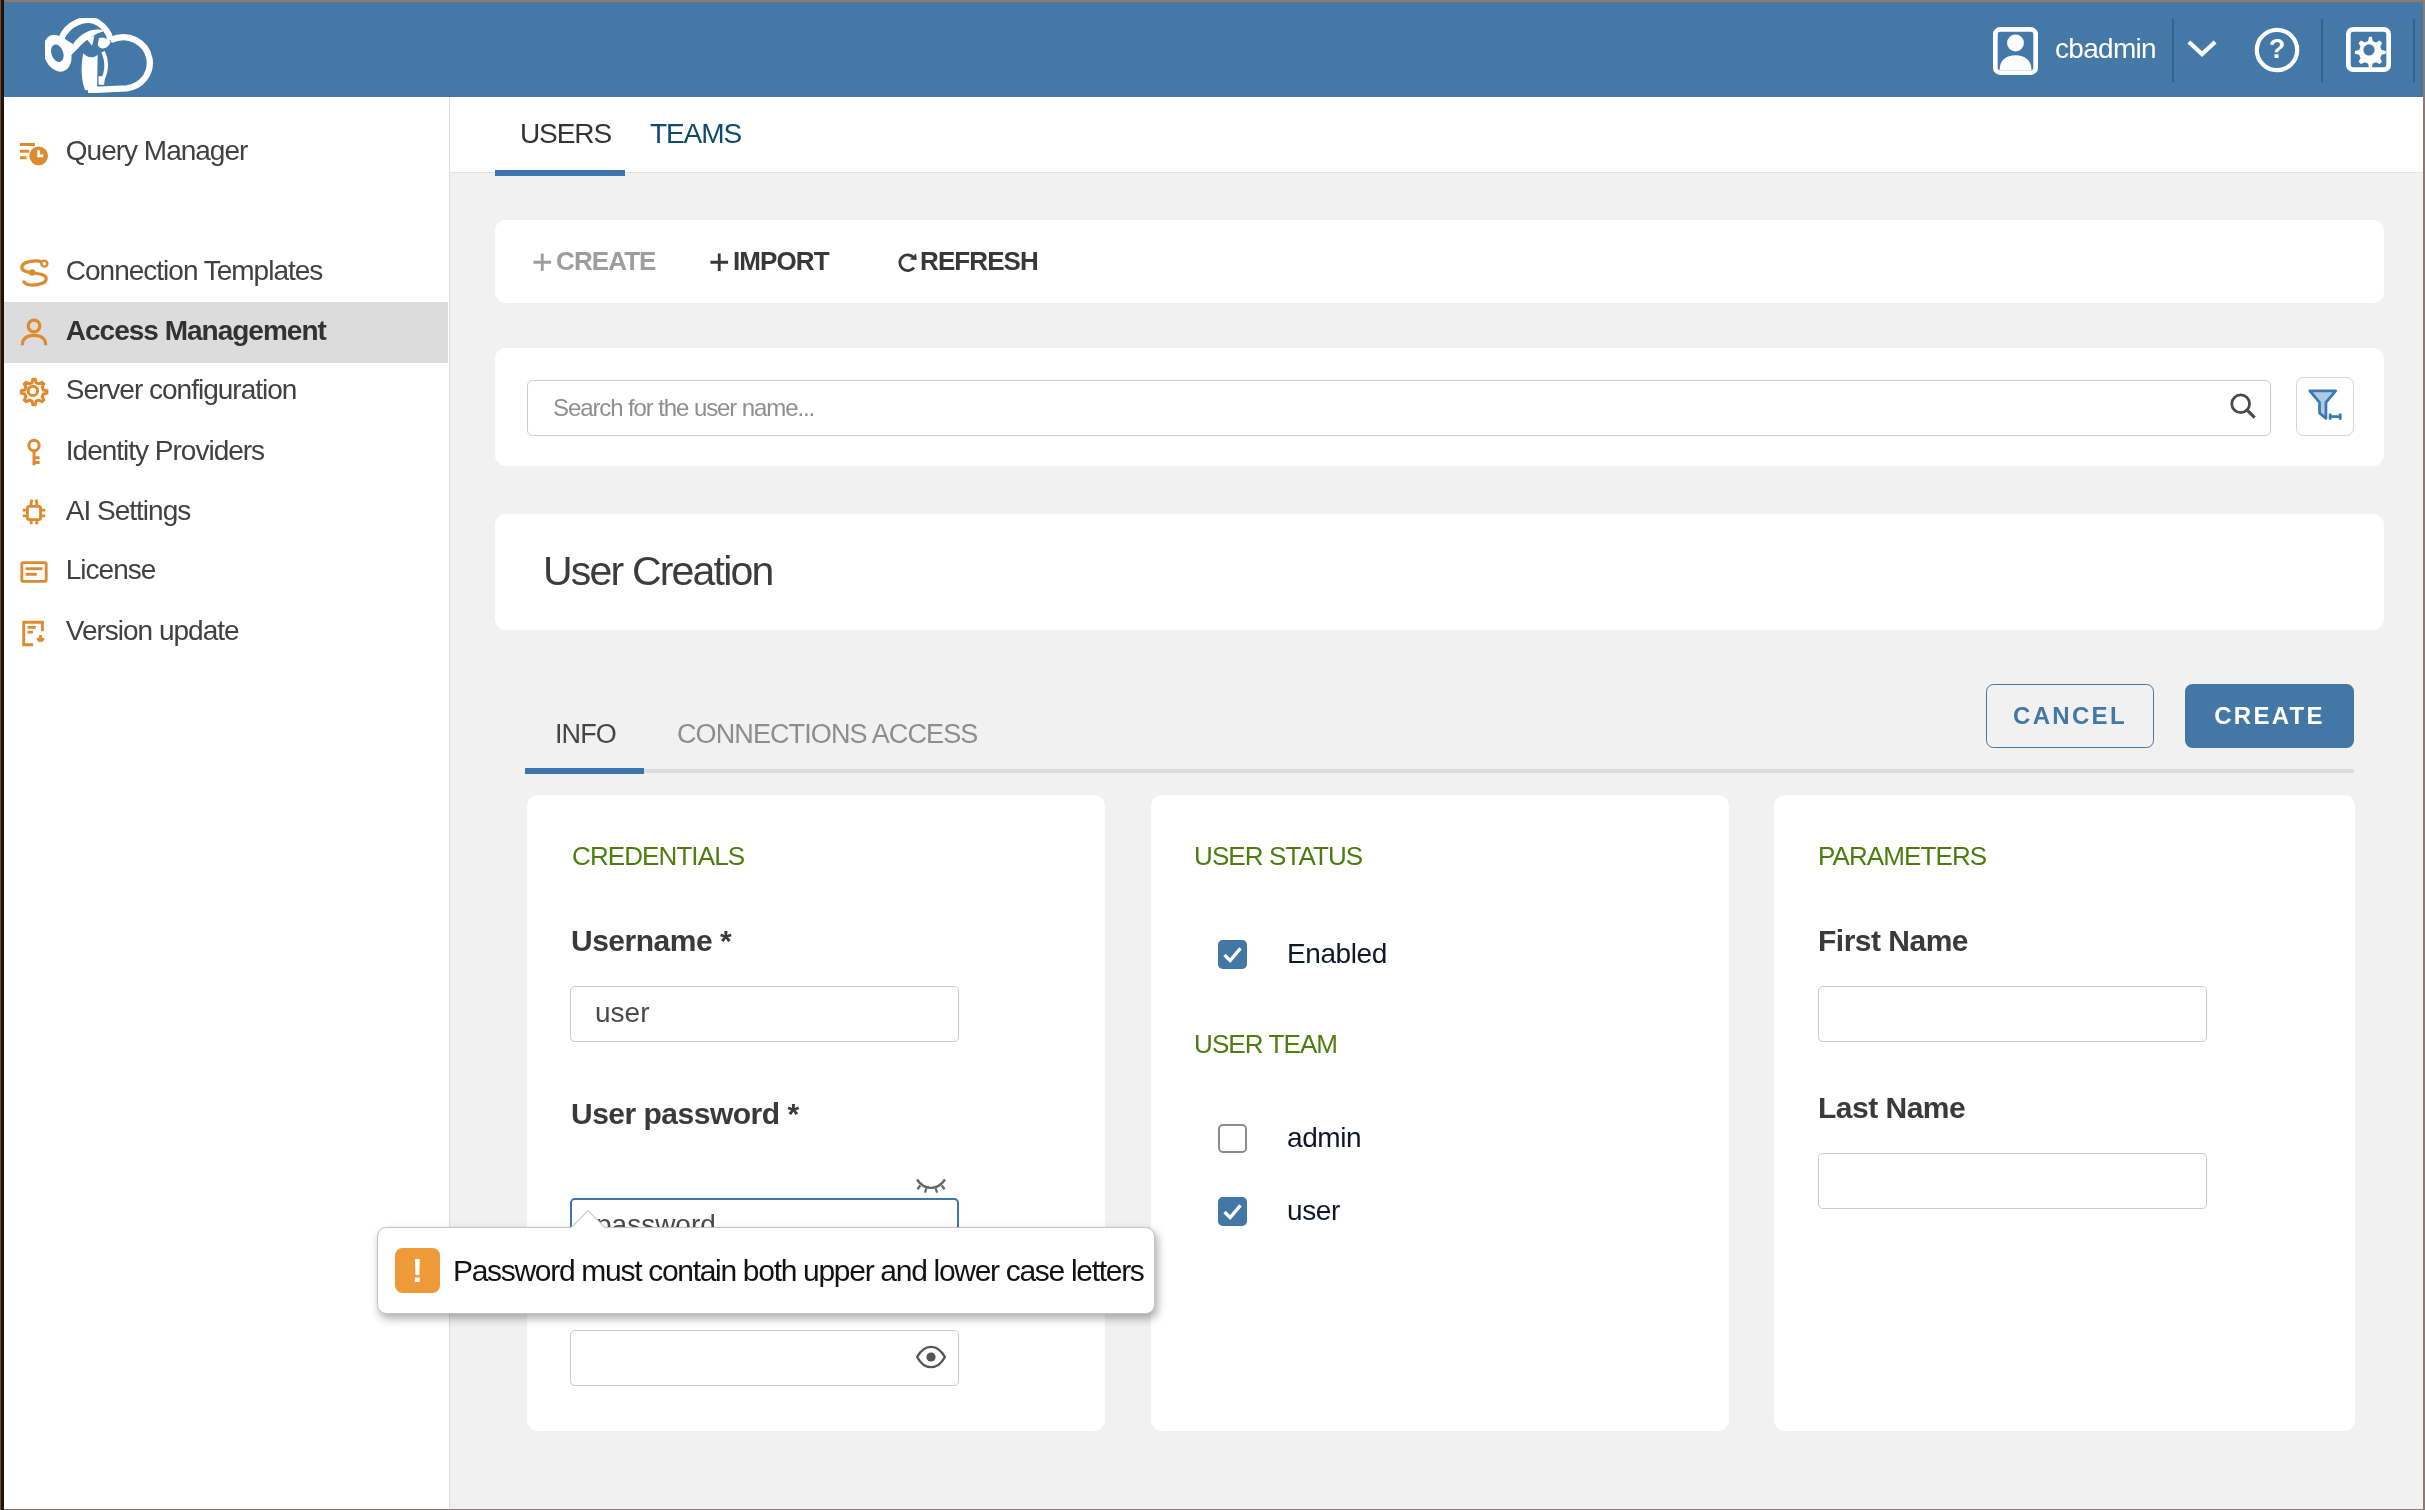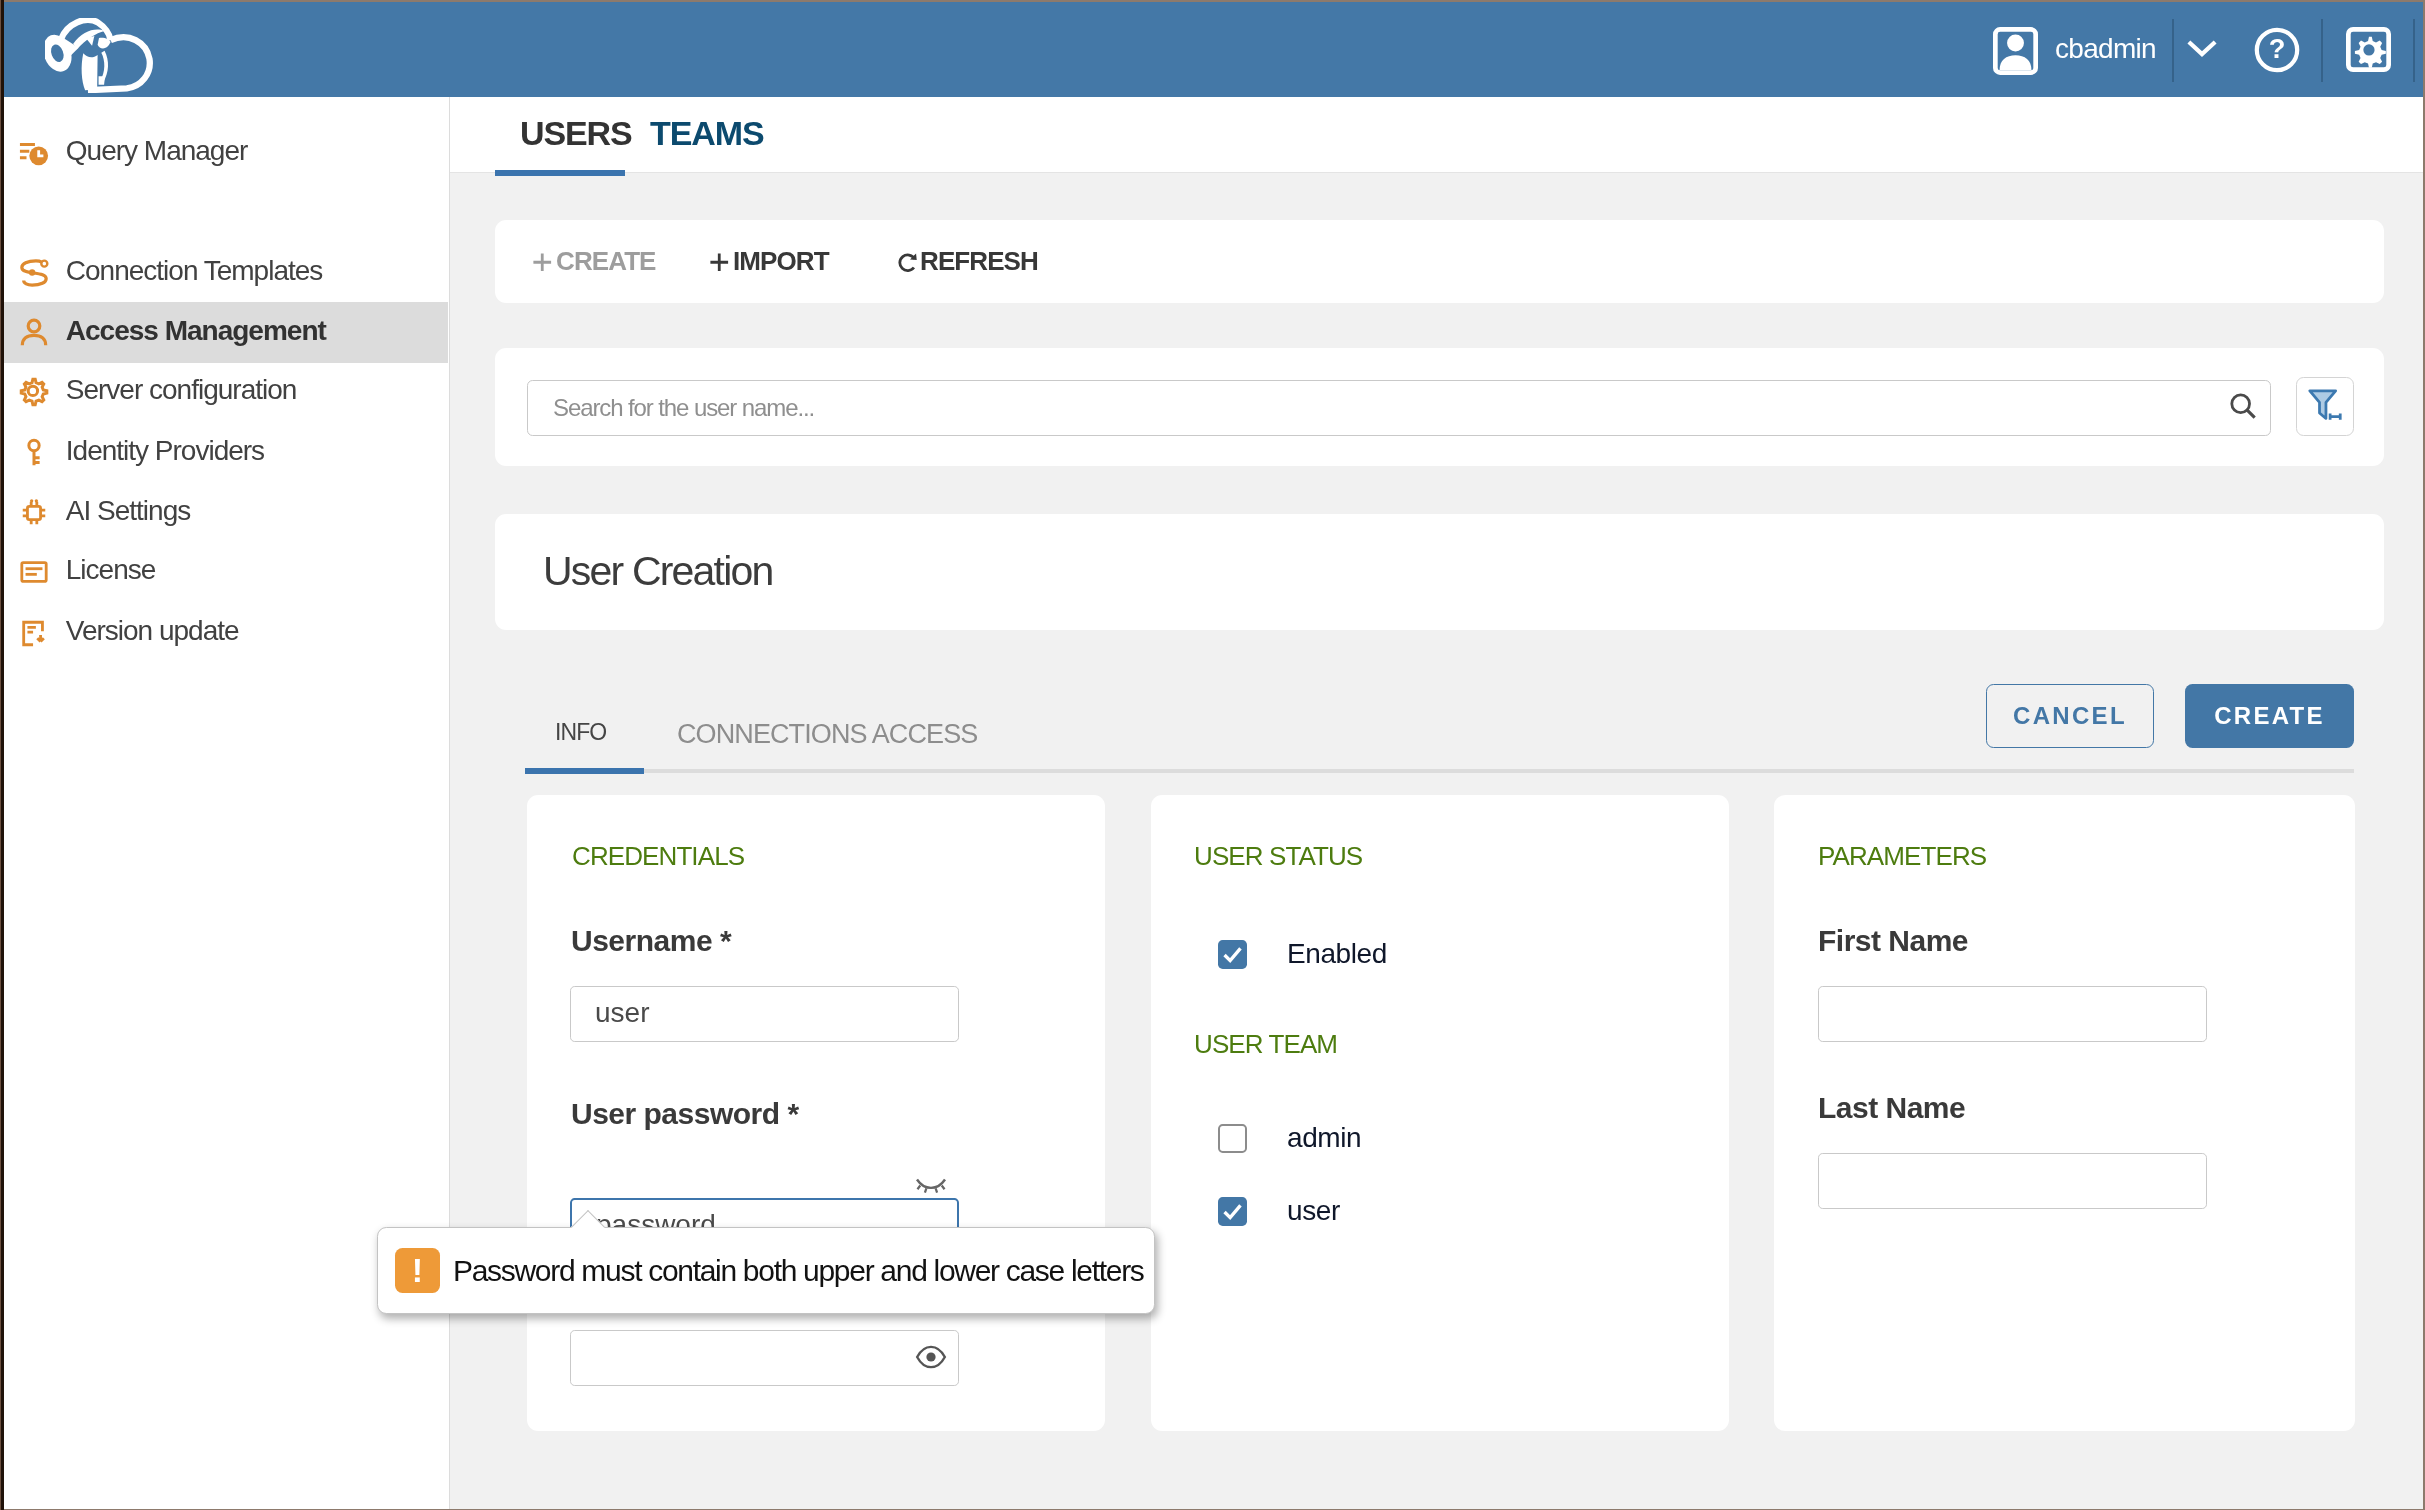--- a/index.html
+++ b/index.html
@@ -16,38 +16,38 @@
 #cbadmin{left:2055px;top:0;height:97px;line-height:97px;font-size:28px;color:#fff;letter-spacing:-0.7px}
 
 #sidebar{left:2.8px;top:97px;width:447px;height:1412px;background:#fff;border-right:1.9px solid #dcdcdc;}
 .mrow{position:absolute;left:0;width:445px;height:61px}
 .mrow .ic{position:absolute;left:16px;top:50%;margin-top:-15px}
 .mrow .lb{position:absolute;left:63px;top:0;height:61px;line-height:58px;font-size:28px;color:#414141;letter-spacing:-1px}
 .mrow.sel{background:#dcdcdc}
 .mrow.sel .lb{font-weight:bold;color:#323232}
 
 #tabbar{left:450px;top:97px;width:1973px;height:76px;background:#fff;border-bottom:1.9px solid #e4e4e4}
-.toptab{position:absolute;top:0;height:76px;line-height:73px;font-size:34px;font-weight:bold;letter-spacing:-1.1px}
+.toptab{position:absolute;top:0;height:76px;line-height:73px;font-size:28px;font-weight:normal;letter-spacing:-1.1px}
 #tab-users-line{left:495px;top:170px;width:130px;height:5.6px;background:#3B74AE;z-index:5}
 .card{background:#fff;border-radius:11.2px}
 
 #toolbar{left:495px;top:220px;width:1889px;height:83px}
 .tbtn{position:absolute;top:0;height:83px;line-height:83px;font-size:26px;font-weight:bold;letter-spacing:-0.9px;color:#383838}
 
 #searchcard{left:495px;top:348px;width:1889px;height:118px}
 #searchinput{left:527px;top:380px;width:1744px;height:56px;border:1.9px solid #c9c9c9;border-radius:5.6px;background:#fff}
 #searchph{left:553px;top:380px;height:56px;line-height:56px;font-size:24px;color:#8f8f8f;letter-spacing:-1.1px}
 #filterbtn{left:2296px;top:377px;width:58px;height:59px;border:1.9px solid #d4d4d4;border-radius:7.5px;background:#fff}
 
 #band{left:495px;top:514px;width:1889px;height:116px}
 #band h1{position:absolute;left:48px;top:0;height:116px;line-height:114px;font-size:41px;font-weight:normal;color:#3c3c3c;letter-spacing:-1.8px}
 
 #graytabline{left:525px;top:769px;width:1829px;height:3.7px;background:#dcdcdc}
 #infoline{left:525px;top:768px;width:119px;height:5.6px;background:#3B74AE}
-#tab-info{left:555px;top:719px;font-size:23px;color:#454545;letter-spacing:-0.9px}
+#tab-info{left:555px;top:719px;font-size:27px;color:#454545;letter-spacing:-0.9px}
 #tab-conn{left:677px;top:719px;font-size:27px;color:#8d8d8d;letter-spacing:-0.9px}
 #btn-cancel{left:1986px;top:684px;width:168px;height:64px;border:1.9px solid #4377A6;border-radius:7.5px;color:#4377A6;text-align:center;line-height:61px;font-size:24px;font-weight:bold;letter-spacing:2.3px}
 #btn-create{left:2185px;top:684px;width:169px;height:64px;background:#4377A6;border-radius:7.5px;color:#fff;text-align:center;line-height:64px;font-size:24px;font-weight:bold;letter-spacing:2.3px}
 
 #card1{left:527px;top:795px;width:578px;height:636px}
 #card2{left:1151px;top:795px;width:578px;height:636px}
 #card3{left:1774px;top:795px;width:581px;height:636px}
 .sechead{position:absolute;font-size:26px;color:#4d7c0f;letter-spacing:-0.9px}
 .flabel{position:absolute;font-size:30px;font-weight:bold;color:#3a3a3a;letter-spacing:-0.5px}
 .finput{position:absolute;width:389px;height:56px;border:1.9px solid #c9c9c9;border-radius:4.7px;background:#fff;line-height:52px;padding-left:24px;font-size:28px;color:#4a4a4a}

